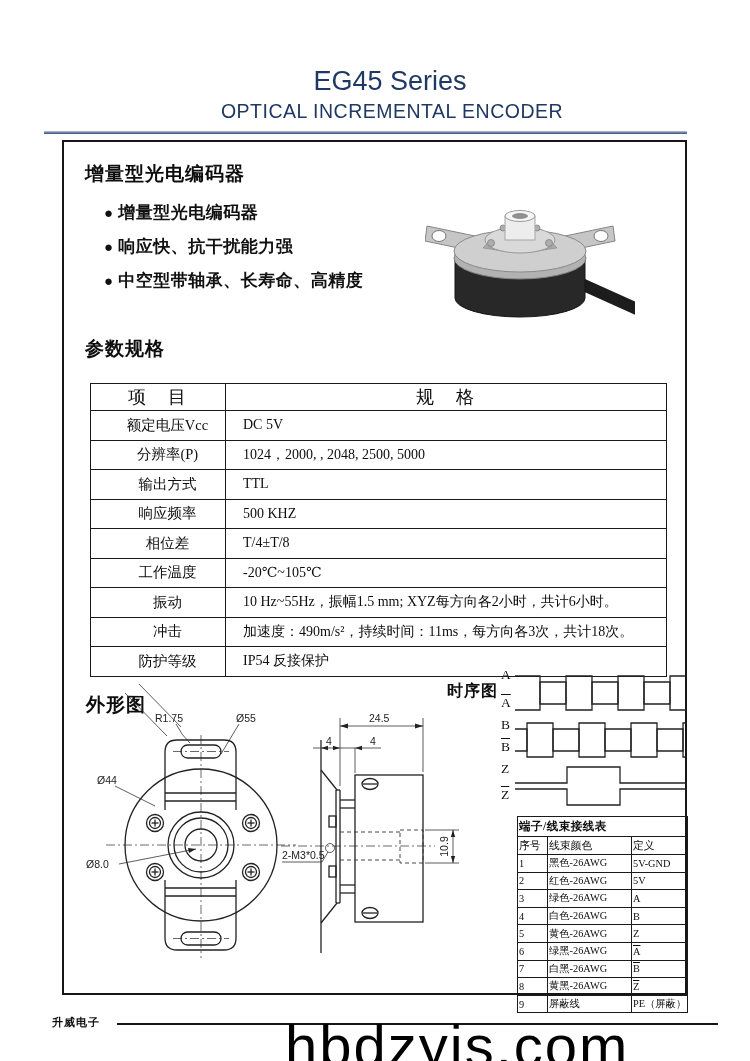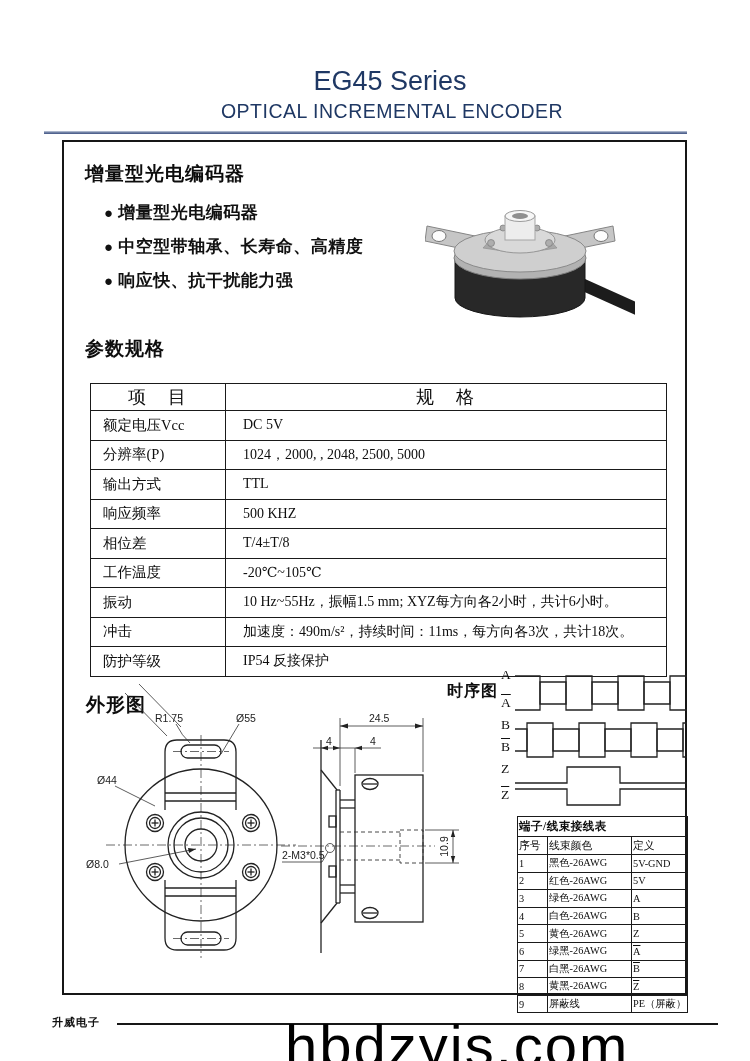--- a/index.html
+++ b/index.html
@@ -23,21 +23,21 @@
   .feature-item{font-size:17px;font-weight:bold;letter-spacing:.5px;line-height:34px;white-space:nowrap;}
   .feature-item::before{content:"● ";font-size:15px;}
   
   .product-photo{position:absolute;left:425px;top:196px;}
   
   .spec-table{position:absolute;left:90px;top:383px;width:576px;border-collapse:collapse;table-layout:fixed;
               font-family:"Liberation Serif","DejaVu Serif",serif;color:#0d0d0d;}
   .spec-table th,.spec-table td{border:1.5px solid #1a1a1a;overflow:hidden;white-space:nowrap;}
   .spec-table th{height:23px;font-weight:normal;font-size:18px;letter-spacing:2px;text-align:center;}
   .spec-table td{height:26.5px;}
-  .spec-label{padding-left:12px;font-size:14.5px;}
+  .spec-label{padding-left:20px;font-size:14.5px;text-align:center;}
   .spec-value{padding-left:17px;font-size:14px;}
   
   .drawing-svg{position:absolute;left:63px;top:660px;}
   .timing-svg{position:absolute;left:515px;top:664px;}
   .sig-label{position:absolute;left:501px;width:14px;font-family:"Liberation Serif","DejaVu Serif",serif;
              font-size:13.5px;color:#111;text-align:left;}
   .sig-0{top:667px;}.sig-1{top:695px;}.sig-2{top:717px;}.sig-3{top:739px;}.sig-4{top:761px;}.sig-5{top:787px;}
   .ovl{text-decoration:overline;}
   
   .wiring-table{position:absolute;left:517px;top:816px;width:170px;border-collapse:collapse;table-layout:fixed;
@@ -66,22 +66,22 @@
 
   <div class="hdr-title">EG45 Series</div>
   <div class="hdr-sub">OPTICAL INCREMENTAL ENCODER</div>
   <div class="blue-rule"></div>
 
   <div class="content-box"></div>
 
   <div id="h-intro" class="sec-heading">增量型光电编码器</div>
   <ul class="feature-list">
       <li class="feature-item">增量型光电编码器</li>
+      <li class="feature-item">响应快、抗干扰能力强</li>
       <li class="feature-item">中空型带轴承、长寿命、高精度</li>
-      <li class="feature-item">响应快、抗干扰能力强</li>
     </ul>
 
   <svg class="product-photo" width="210" height="140" viewBox="0 0 210 140">
     <path d="M152 86 L214 114" stroke="#1c1c1c" stroke-width="12" stroke-linecap="round" fill="none"></path>
     <path d="M30 62 L30 102 A65 19 0 0 0 160 102 L160 62 Z" fill="#282828" stroke="#161616" stroke-width="1"></path>
     <ellipse cx="95" cy="62" rx="66" ry="21" fill="#b2b2b2" stroke="#7f7f7f" stroke-width="1"></ellipse>
     <polygon points="2,30 50,40 48,55 0,45" fill="#c6c6c6" stroke="#858585" stroke-width="1"></polygon>
     <ellipse cx="14" cy="40" rx="7" ry="5.5" fill="#fdfdfd" stroke="#777" stroke-width="1"></ellipse>
     <polygon points="188,30 140,40 142,55 190,45" fill="#c6c6c6" stroke="#858585" stroke-width="1"></polygon>
     <ellipse cx="176" cy="40" rx="7" ry="5.5" fill="#fdfdfd" stroke="#777" stroke-width="1"></ellipse>

